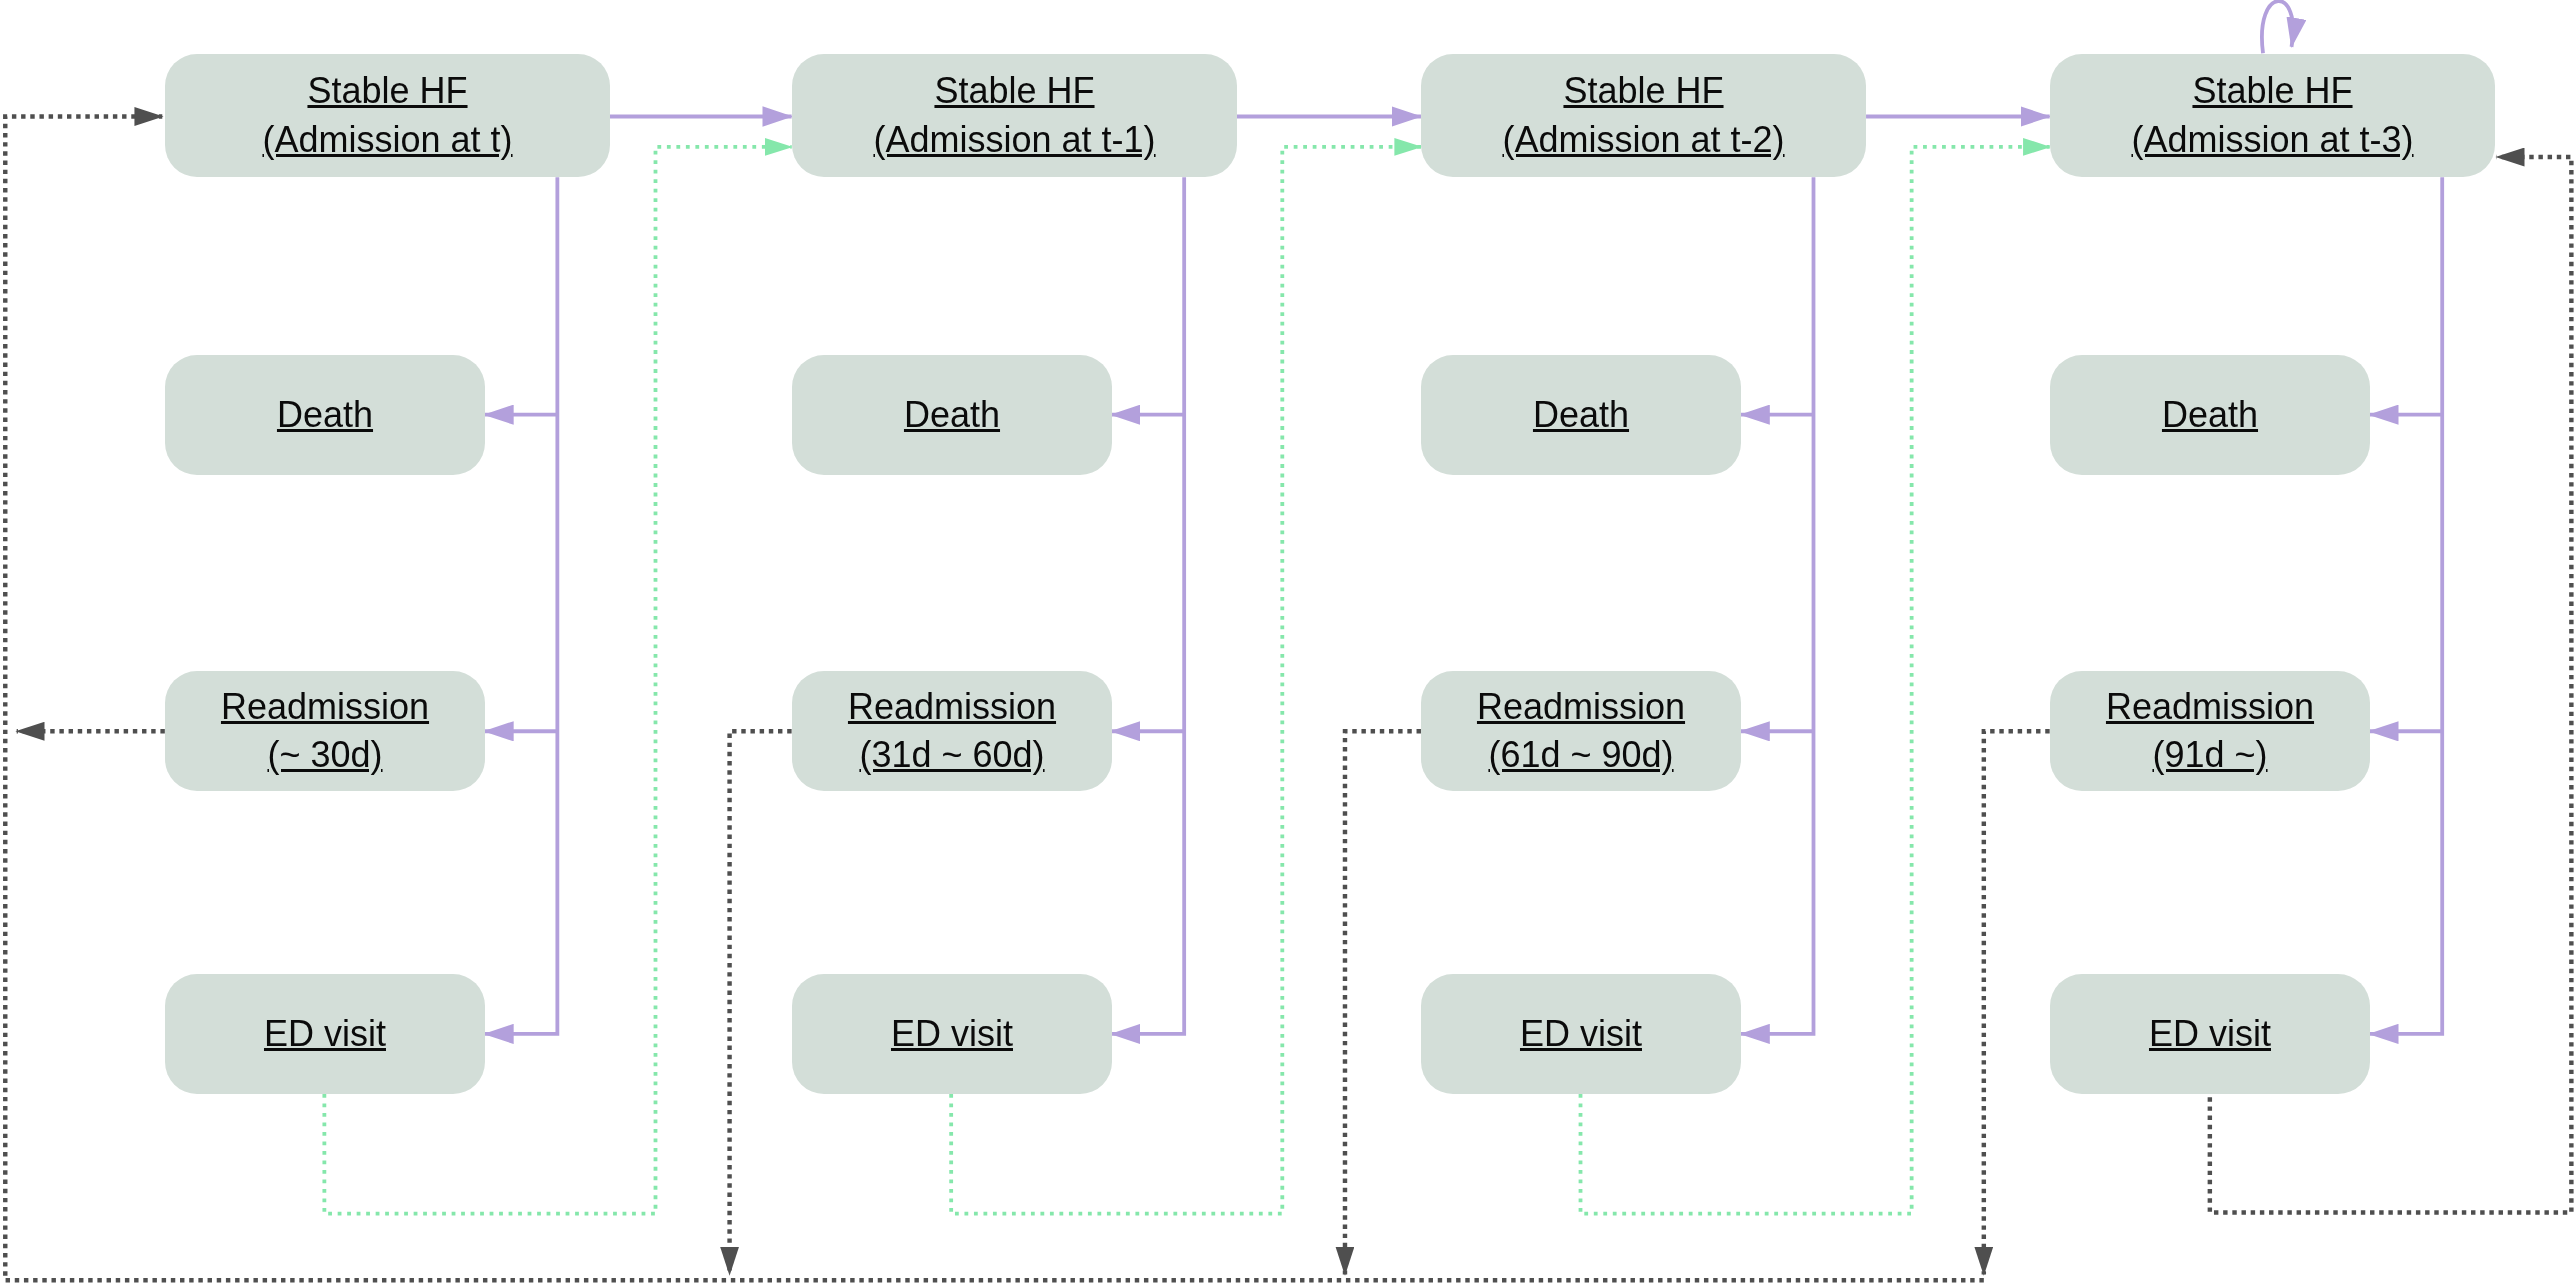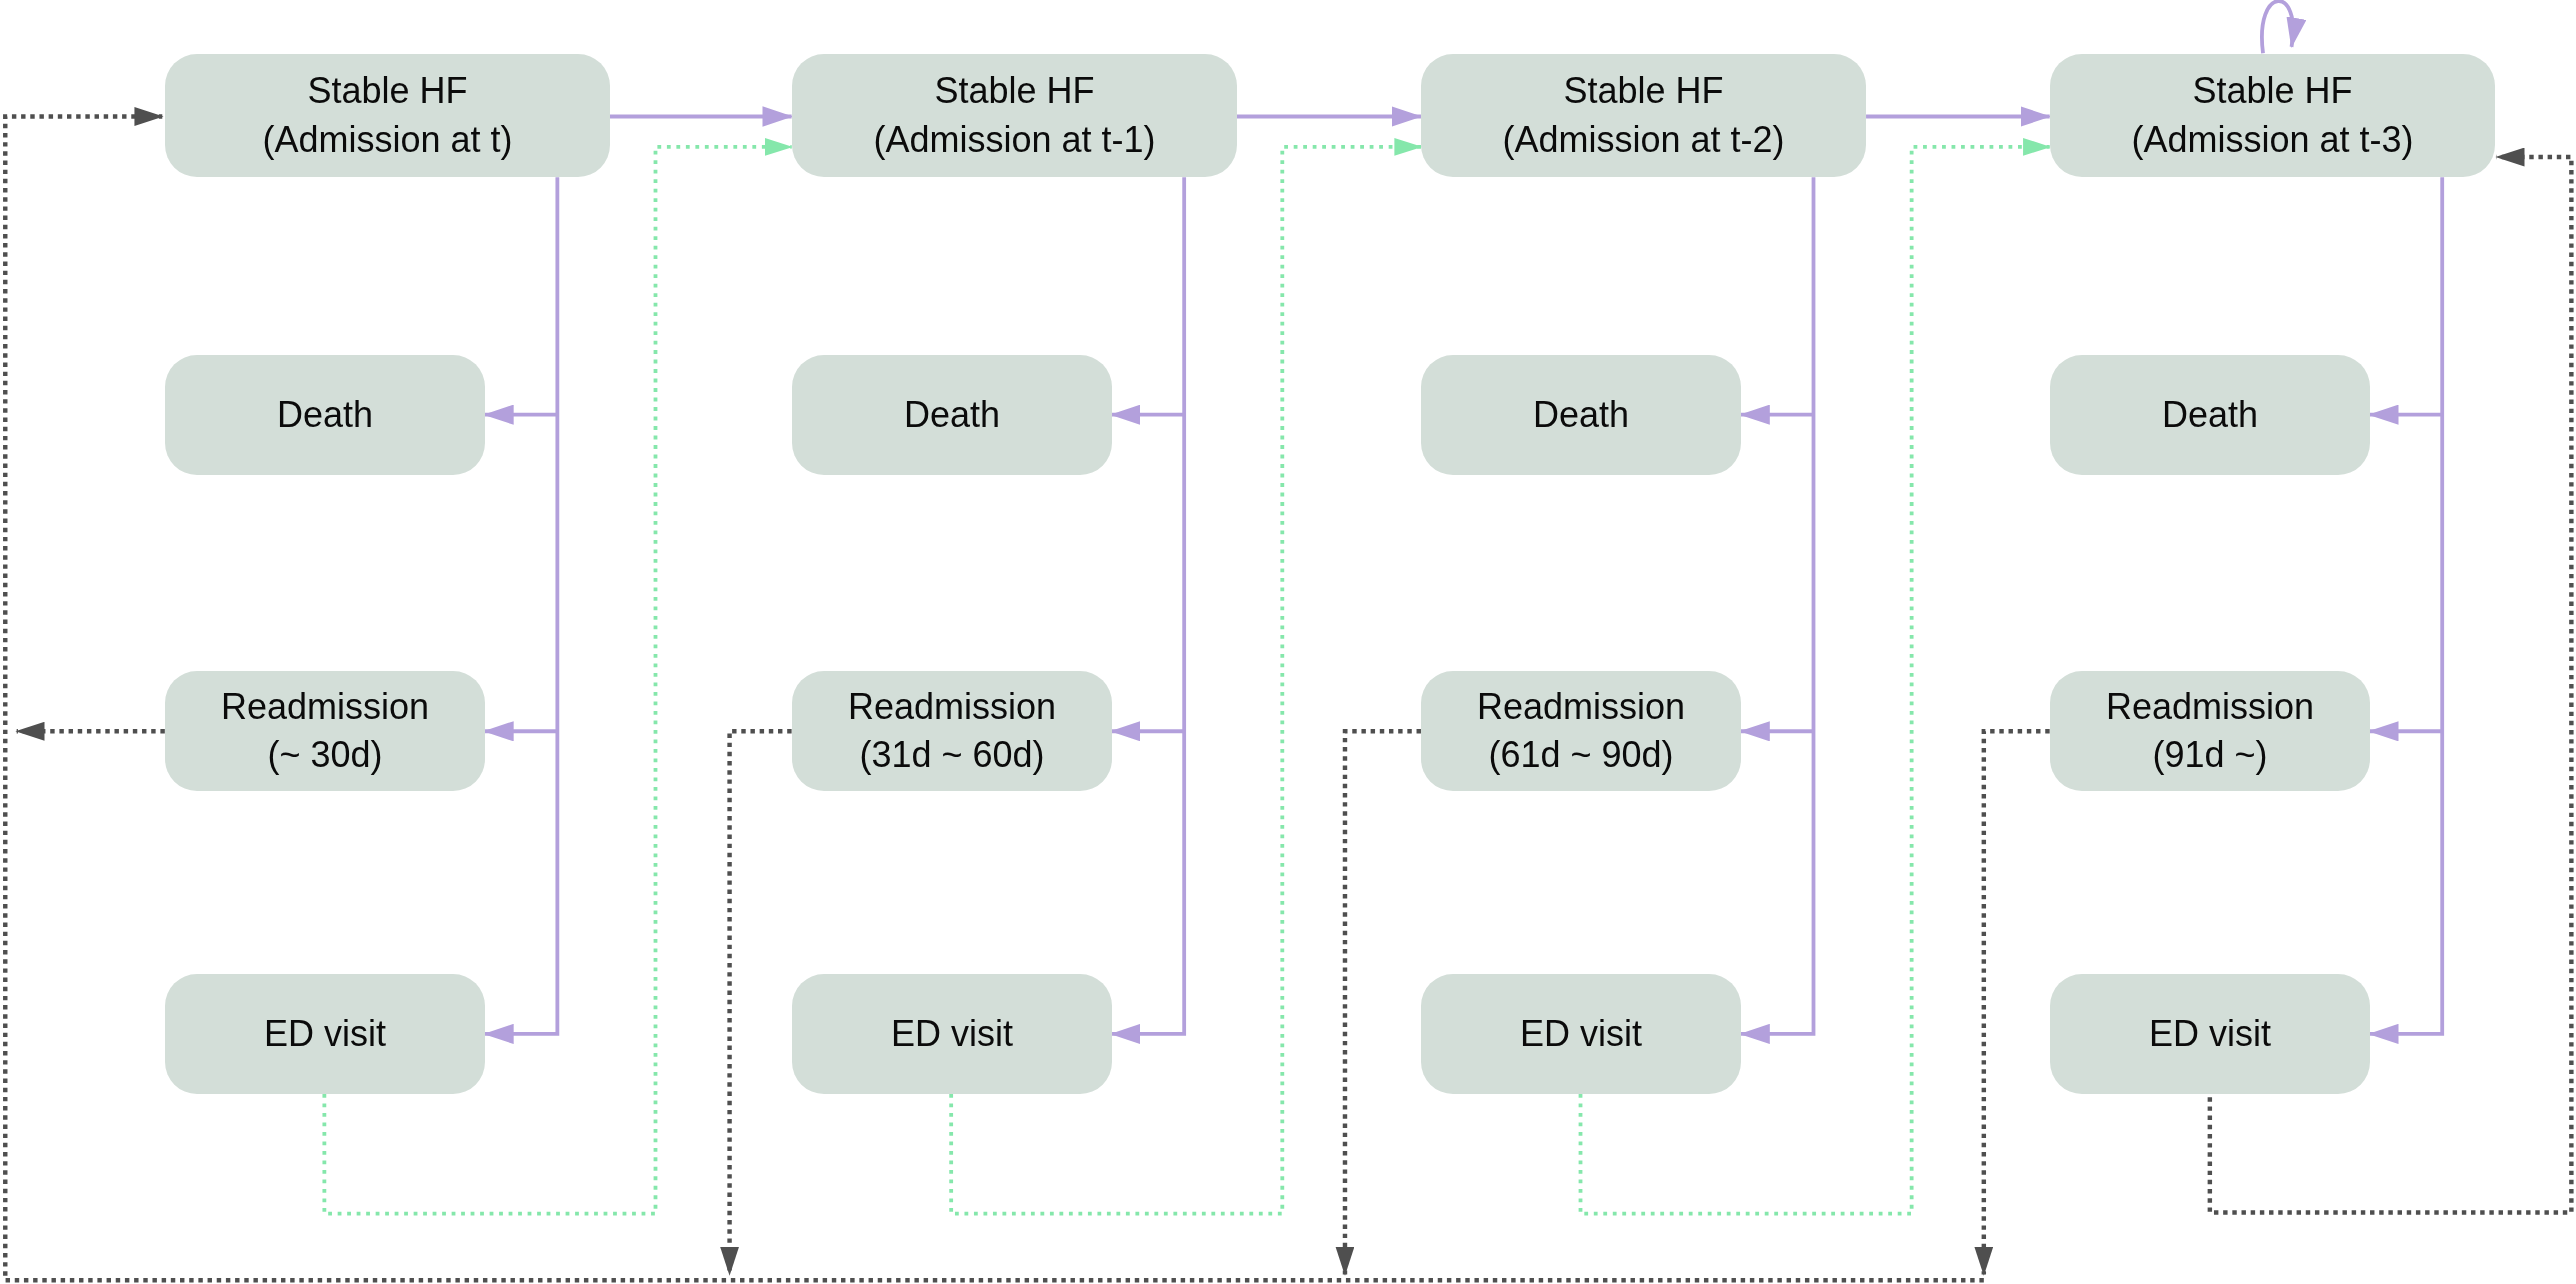--- a/index.html
+++ b/index.html
@@ -24,20 +24,21 @@
     align-items: center;
     justify-content: center;
     text-align: center;
     box-sizing: border-box;
   }
   .node span {
     white-space: pre-line;
     font-size: 36px;
     line-height: 1.34;
     letter-spacing: 0px;
+    text-decoration: underline;
   }
 </style>
 </head>
 <body>
 
 <div id="canvas">
   <svg id="connector-layer" viewBox="0 0 4068 2028" xmlns="http://www.w3.org/2000/svg">
     <defs>
       <marker id="arrow-transition" markerUnits="userSpaceOnUse" markerWidth="48" markerHeight="32" refX="46" refY="16" orient="auto">
         <path d="M0,0 L48,16 L0,32 Z" fill="#b3a0dc"></path>

